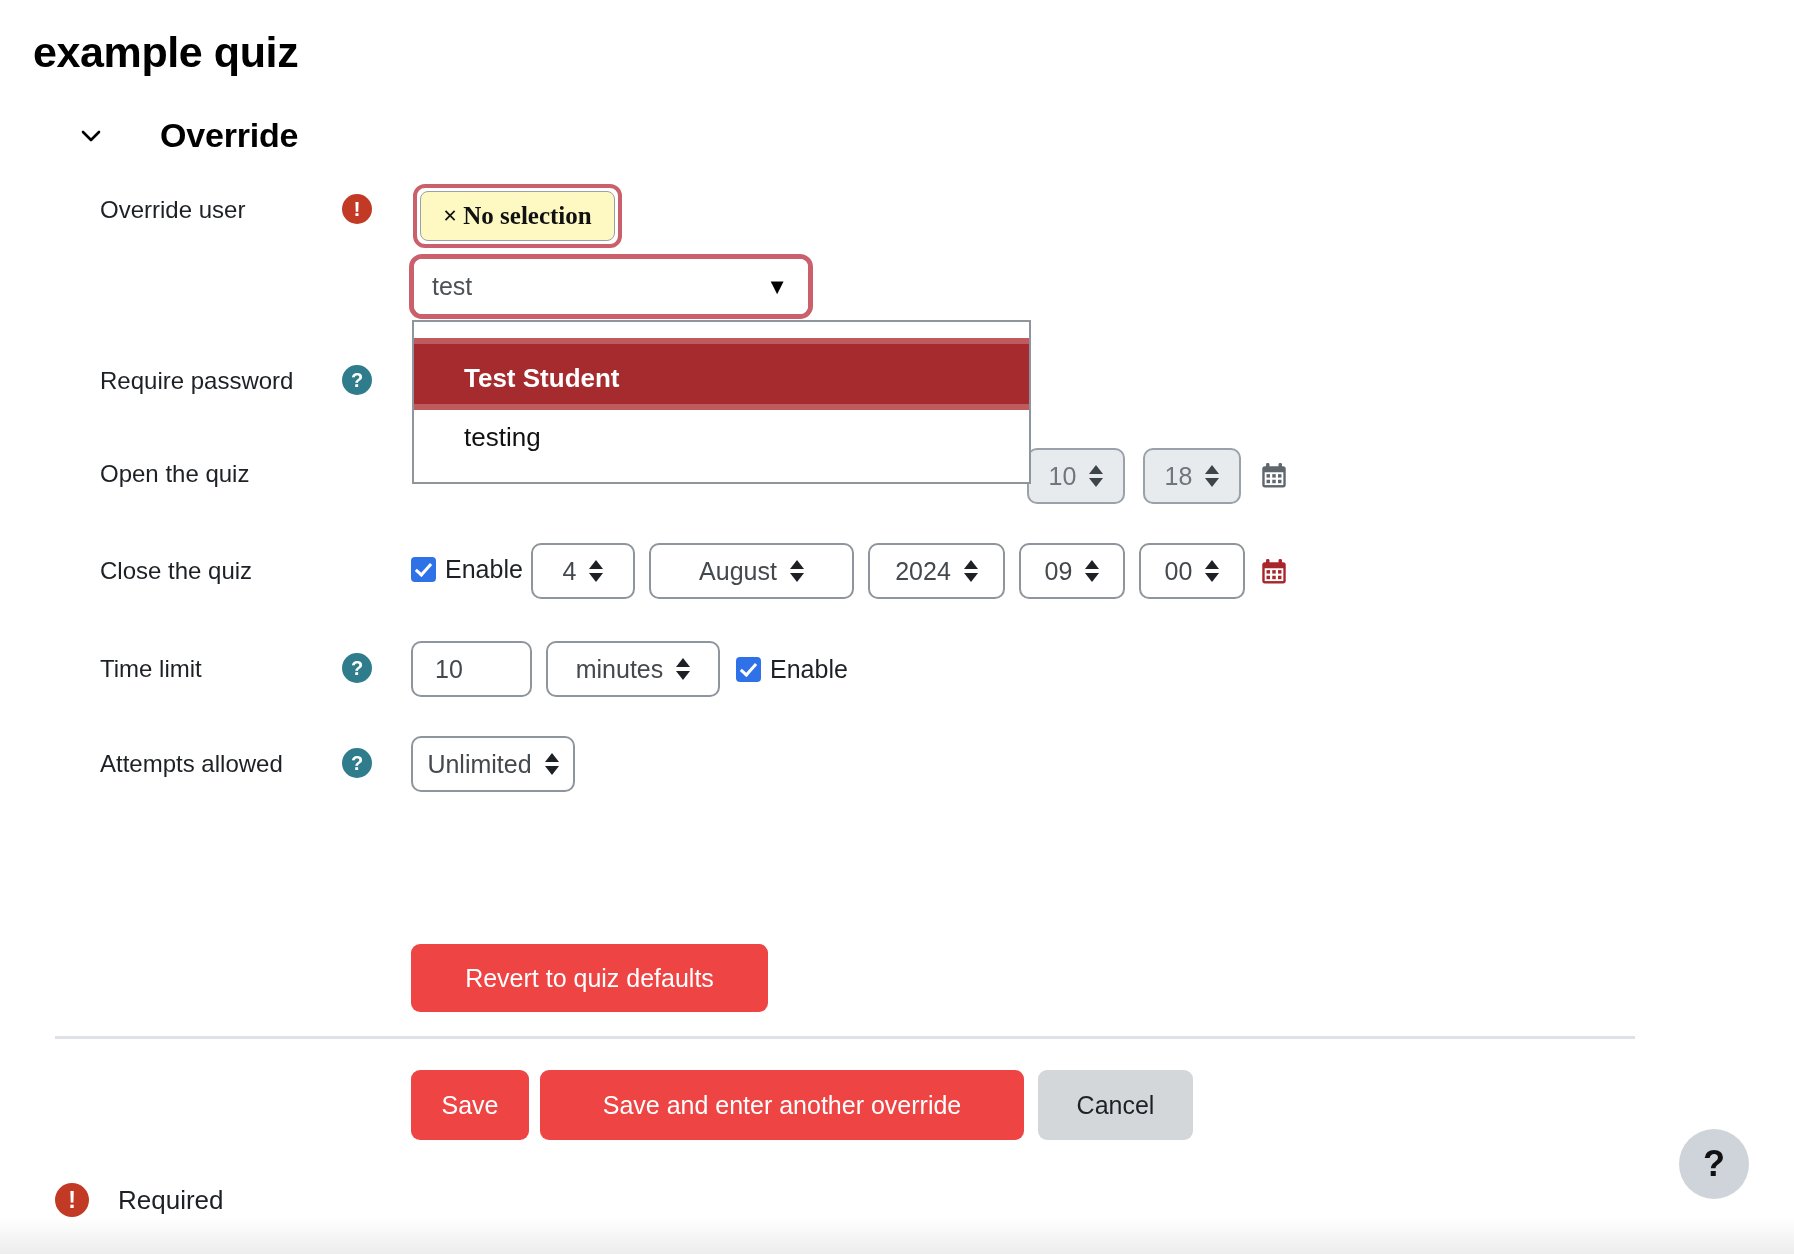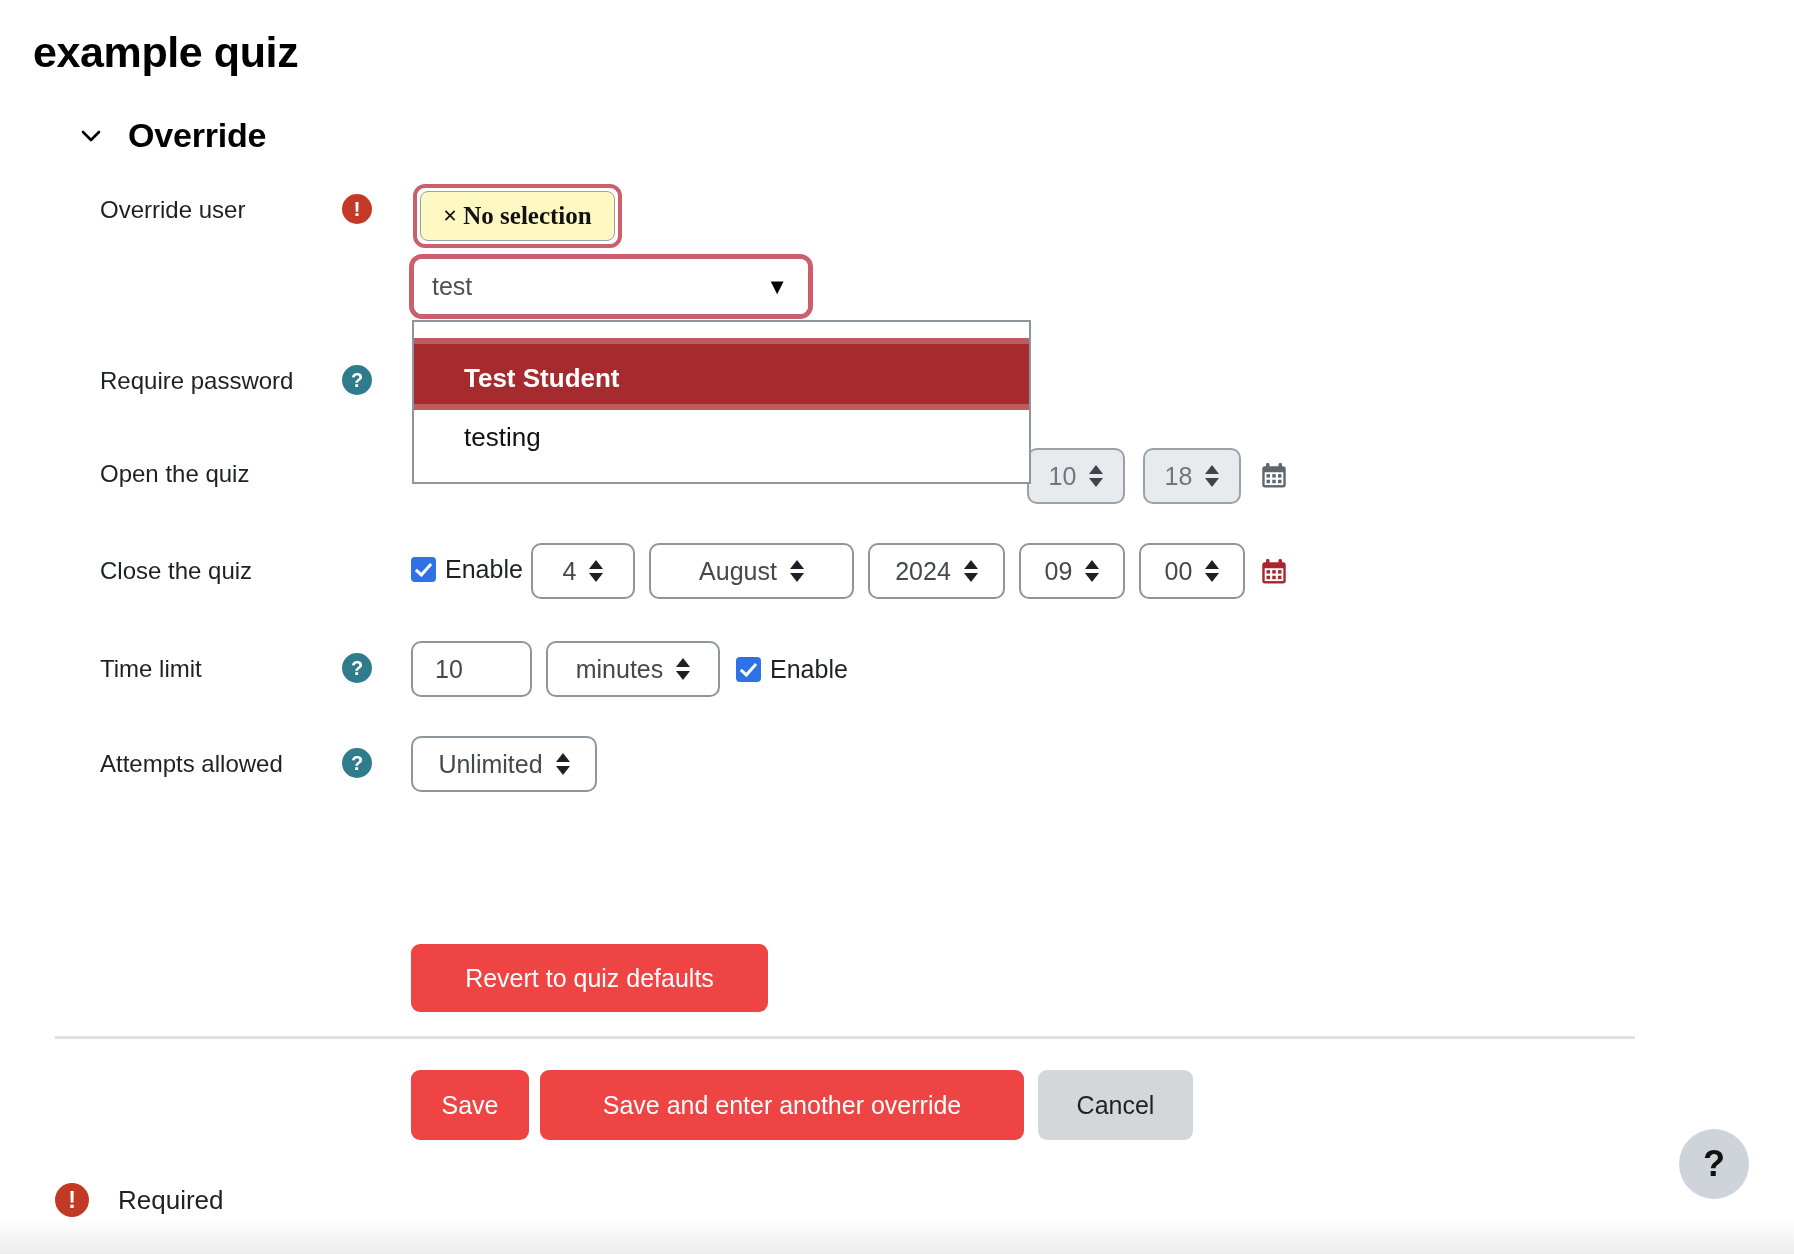--- a/index.html
+++ b/index.html
@@ -42,20 +42,21 @@
     height: 26px;
     display: inline-block;
     position: relative;
   }
   .chev svg { display:block; }
   .section-title {
     font-size: 34px;
     font-weight: bold;
     color: #000;
     letter-spacing: -0.2px;
+    margin-left: 32px;
   }
   .row-label {
     position: absolute;
     font-size: 24px;
     color: #1d2125;
     white-space: nowrap;
     left: 100px;
   }
 
   
@@ -446,21 +447,21 @@
     <span class="spin"></span>
 </div>
 <div class="chk-group" style="left:736px; top:655px;">
   <span class="chk"></span>
   <span class="chk-label">Enable</span>
 </div>
 
 <div class="row-label" style="top:750px;">Attempts allowed</div>
 <div class="icon-badge icon-help" style="left:342px; top:748px;">?</div>
 
-<div class="ctl" style="left:411px; top:736px; width:186px;">
+<div class="ctl" style="left:411px; top:736px; width:164px;">
   <span class="lab">Unlimited</span>
     <span class="spin"></span>
 </div>
 
 <div class="btn btn-danger" style="left:411px; top:944px; width:357px; height:68px;">Revert to quiz defaults</div>
 
 <div class="divider"></div>
 
 <div class="btn btn-danger" style="left:411px; top:1070px; width:118px; height:70px;">Save</div>
 <div class="btn btn-danger" style="left:540px; top:1070px; width:484px; height:70px;">Save and enter another override</div>

